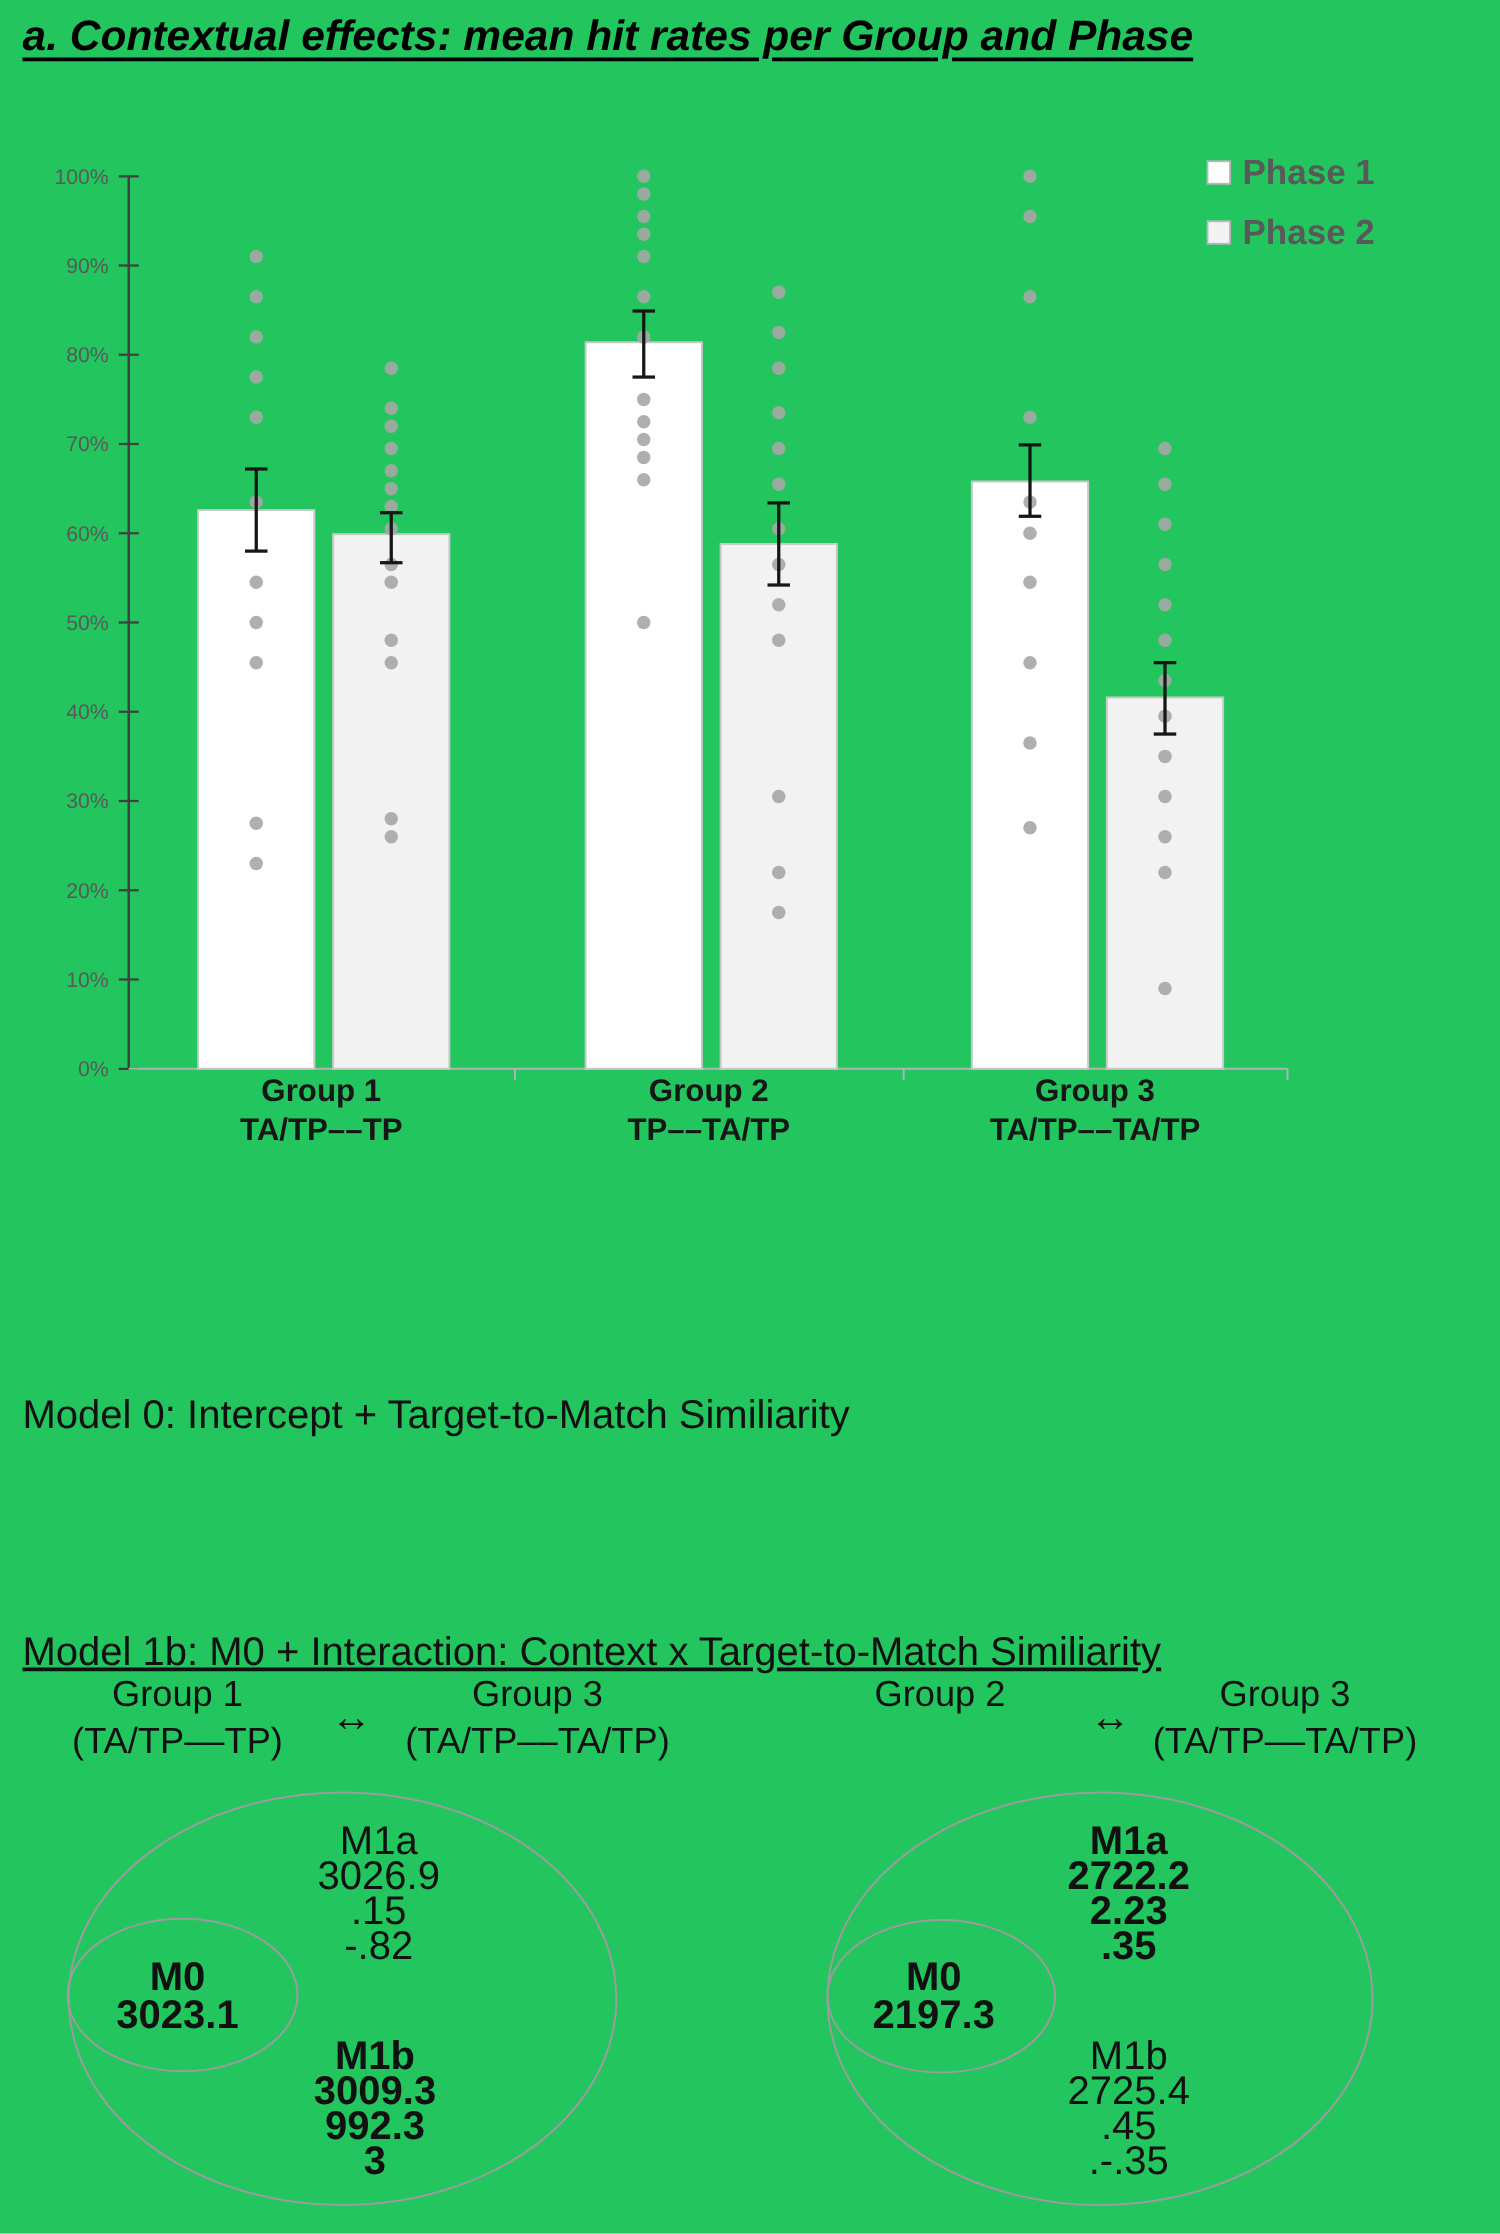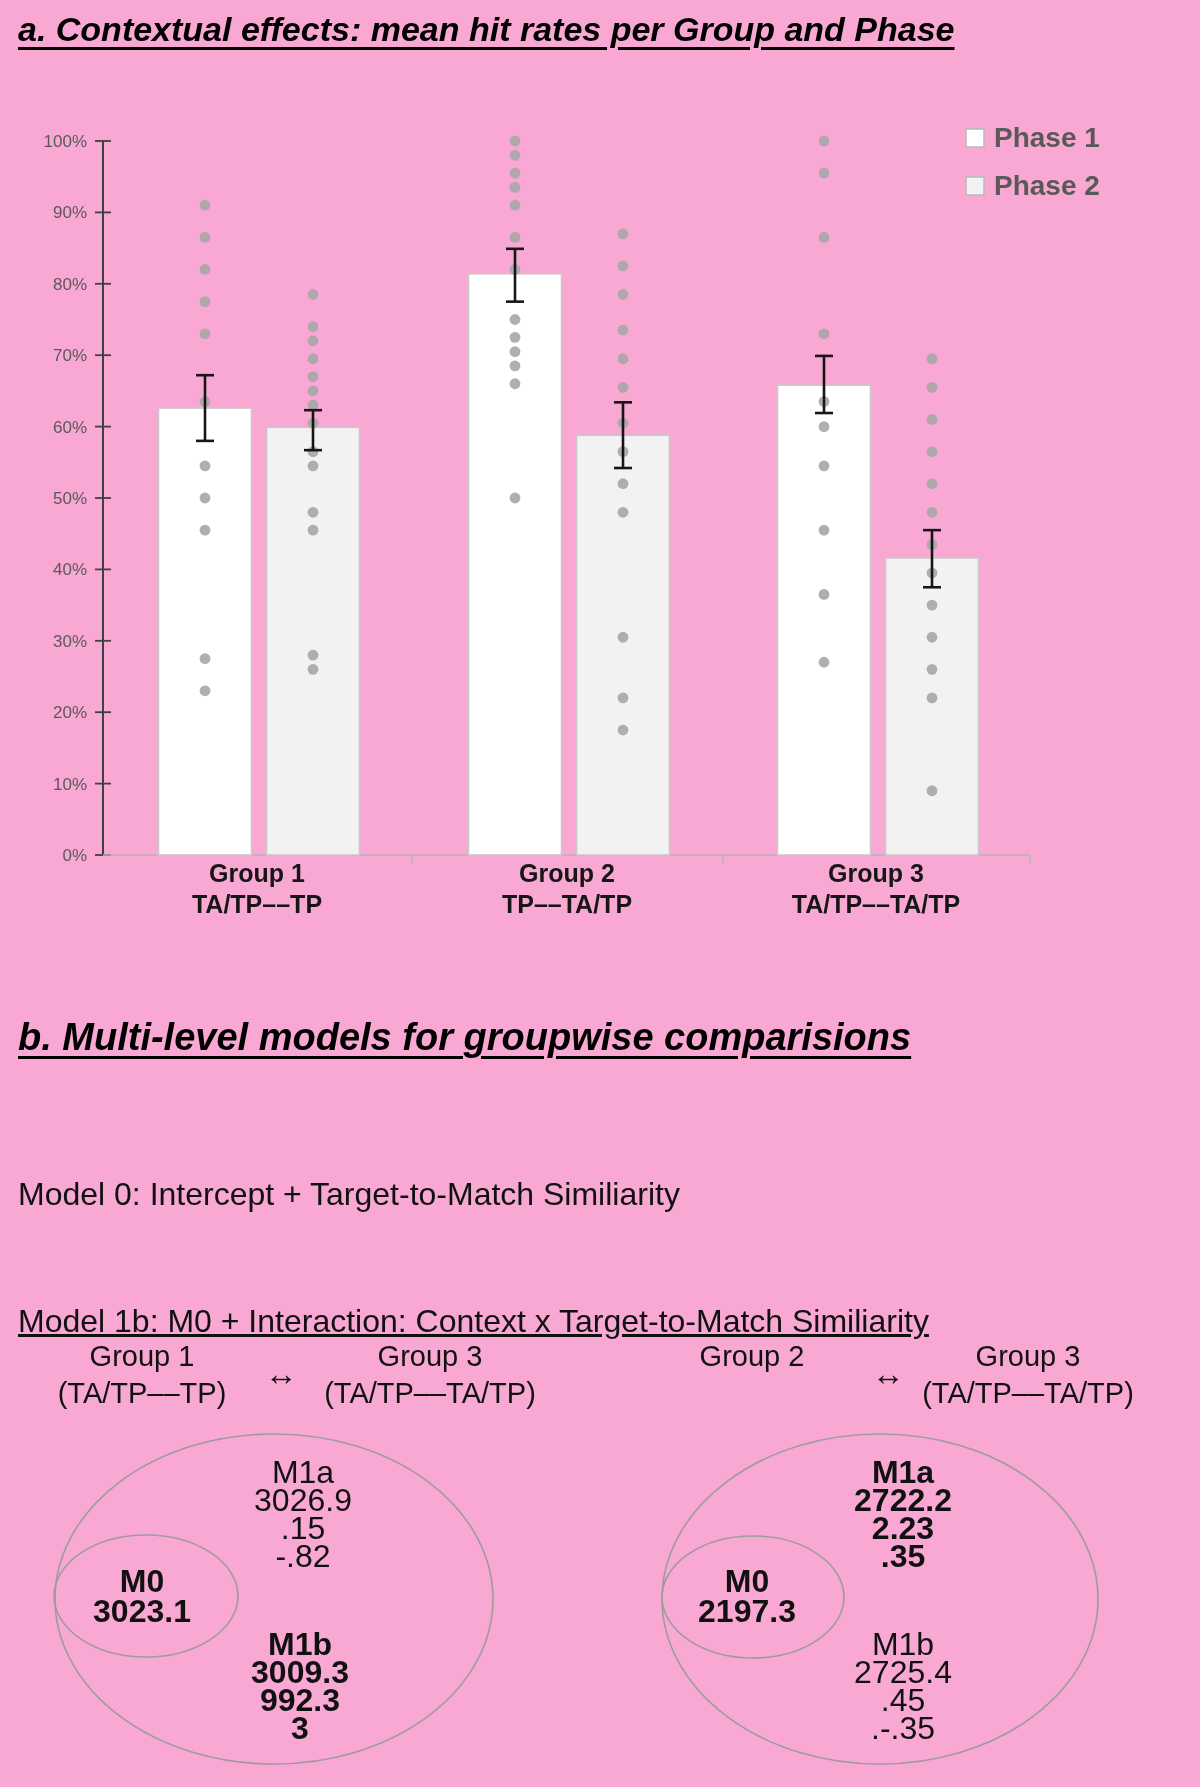--- a/index.html
+++ b/index.html
@@ -1,31 +1,31 @@
 <!DOCTYPE html>
 <html><head>
 <meta charset="utf-8">
 <style>
   html,body{margin:0;padding:0;background:#fff;}
-  #page{position:relative;width:1200px;height:1787px;background:#f9a8d4;overflow:hidden;
+  #page{position:relative;width:1200px;height:1787px;background:#22c55e;overflow:hidden;
         font-family:"Liberation Sans", sans-serif;color:#000;}
   .abs{position:absolute;}
   .panel-title{font-weight:bold;font-style:italic;text-decoration:underline;
                text-decoration-thickness:3px;text-underline-offset:6px;color:#000;white-space:nowrap;}
   #panel-a-title{left:18px;top:10px;font-size:34px;}
   #panel-b-title{left:18px;top:1016px;font-size:38px;}
   #chart-svg{left:0;top:95px;}
   .group-label{top:858px;width:260px;text-align:center;font-size:25px;font-weight:bold;
                line-height:31px;color:#161616;}
   #legend{left:965px;top:126px;}
   .legend-row{display:flex;align-items:center;height:24px;margin-bottom:24px;}
   .legend-row svg{flex:0 0 auto;}
   .legend-label{margin-left:9px;font-size:28px;font-weight:600;color:#595959;}
   .model-line{left:18px;font-size:32px;color:#111;white-space:nowrap;}
-  #model-0{top:1176px;} #model-1a{top:1184px;} #model-1b{top:1303px;text-decoration:underline;}
+  #model-0{top:1113px;} #model-1a{top:1184px;} #model-1b{top:1303px;text-decoration:underline;}
   .cmp-group{width:250px;text-align:center;font-size:29px;line-height:37px;color:#111;top:1338px;}
   .cmp-arrow{width:70px;text-align:center;font-size:33px;font-weight:600;top:1355px;color:#111;}
   #venn-svg{left:0;top:1420px;}
   .venn-block{width:200px;text-align:center;font-size:32px;line-height:28px;color:#111;}
   .venn-block.bold{font-weight:bold;}
   .m0-block{line-height:30px;}
 </style>
 </head>
 <body>
 
@@ -182,21 +182,20 @@
       <span class="legend-label">Phase 1</span>
     </div>
     <div class="legend-row">
       <svg width="20" height="20">
         <rect x="1" y="1" width="18" height="18" stroke="#b9b9b9" stroke-width="1.5" fill="#f2f2f2"></rect>
       </svg>
       <span class="legend-label">Phase 2</span>
     </div>
   </div>
 
-  <div id="panel-b-title" class="abs panel-title">b. Multi-level models for groupwise comparisions</div>
 
   <div id="model-0" class="abs model-line">Model 0: Intercept + Target-to-Match Similiarity</div>
   <div id="model-1b" class="abs model-line">Model 1b: M0 + Interaction: Context x Target-to-Match Similiarity</div>
 
   <div class="abs cmp-group" style="left:17px;">
     <div>Group 1</div>
     <div>(TA/TP––TP)</div>
   </div>
   <div class="abs cmp-arrow" style="left:246px;">↔</div>
   <div class="abs cmp-group" style="left:305px;">

